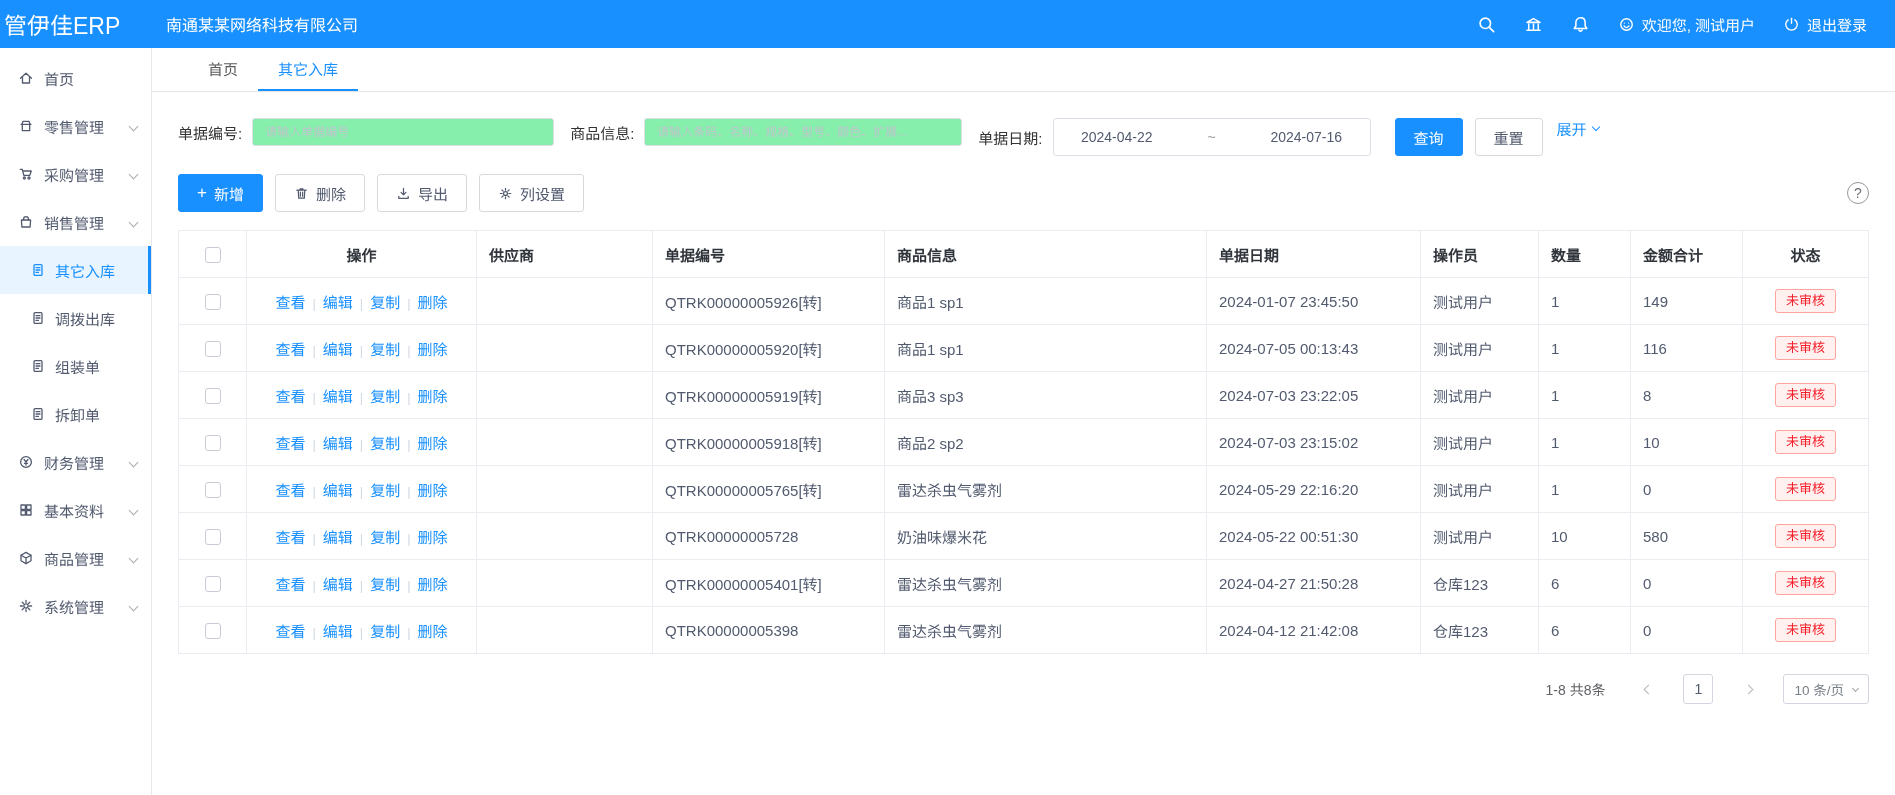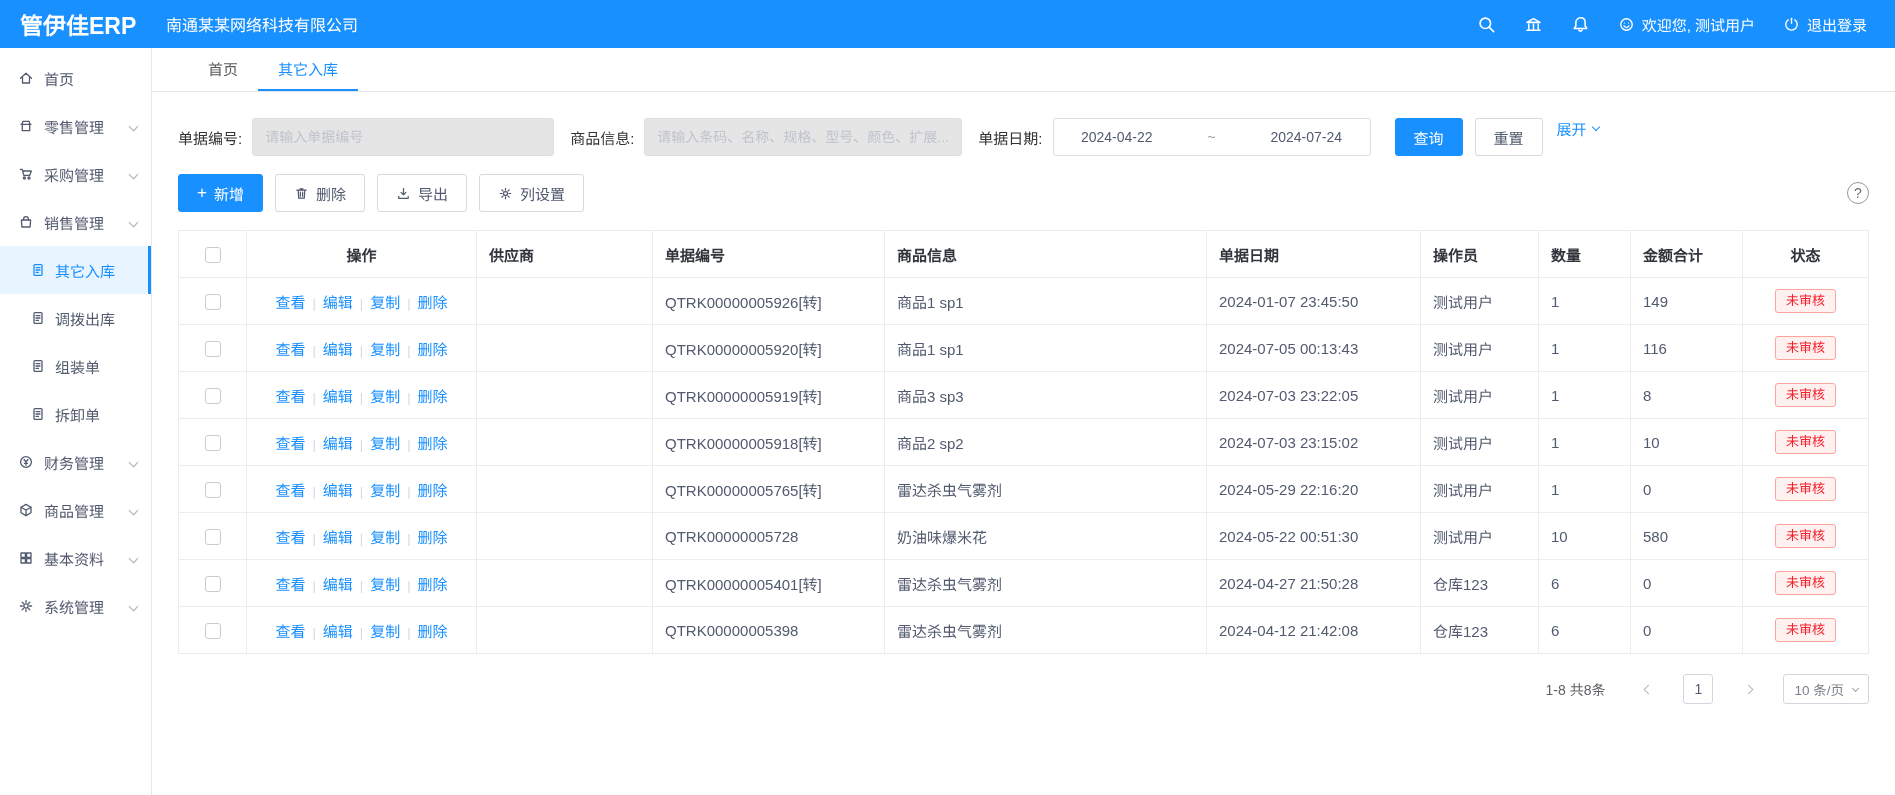--- a/index.html
+++ b/index.html
@@ -9,21 +9,21 @@
     --danger-border:#ffa39e;
   }
   *{box-sizing:border-box;margin:0;padding:0;}
   html,body{width:1895px;height:795px;overflow:hidden;}
   body{font-family:"Liberation Sans","DejaVu Sans",sans-serif;background:#fff;color:#515a6e;}
 
   .app{display:flex;flex-direction:column;height:100%;}
 
   
   .top-header{height:48px;background:var(--primary);display:flex;align-items:center;color:#fff;flex-shrink:0;}
-  .logo{width:152px;flex-shrink:0;font-size:23px;font-weight:bold;padding-left:20px;white-space:nowrap;}
+  .logo{width:152px;flex-shrink:0;font-size:23px;font-weight:normal;padding-left:4px;white-space:nowrap;}
   .company{font-size:16px;margin-left:14px;white-space:nowrap;}
   .header-right{margin-left:auto;display:flex;align-items:center;gap:28px;padding-right:28px;font-size:15px;text-align:right;}
   .hicon{display:inline-flex;cursor:pointer;}
   .hicon svg{width:19px;height:19px;display:block;}
   .welcome,.logout{display:flex;align-items:center;gap:7px;white-space:nowrap;cursor:pointer;}
   .welcome svg,.logout svg{width:17px;height:17px;}
 
   
   .body-row{display:flex;flex:1;min-height:0;}
 
@@ -44,21 +44,21 @@
   .tabbar{height:44px;flex-shrink:0;border-bottom:1px solid #e6e6e6;display:flex;align-items:stretch;padding-left:36px;}
   .tab{display:flex;align-items:center;padding:0 20px;font-size:15px;color:#595959;cursor:pointer;border-bottom:2px solid transparent;}
   .tab.active{color:var(--primary);border-bottom-color:var(--primary);}
 
   .content{padding:0 26px;position:relative;}
 
   
   .filter-bar{display:flex;align-items:flex-start;padding-top:26px;}
   .filter-group{display:flex;align-items:center;margin-right:16px;}
   .filter-label{font-size:15px;color:#333;margin-right:10px;white-space:nowrap;}
-  .text-input{height:38px;border:1px solid #dcdfe6;border-radius:3px;padding:0 12px;font-size:14px;color:#333;outline:none;background:#e5e5e5;}
+  .text-input{height:28px;border:1px solid #dcdfe6;border-radius:3px;padding:0 12px;font-size:12px;color:#333;outline:none;background:#86efac;}
   .text-input::placeholder{color:#bfc4cc;}
   .input-docno{width:302px;}
   .input-product{width:318px;}
   .date-range{height:38px;width:318px;border:1px solid #dcdfe6;border-radius:3px;display:flex;align-items:center;justify-content:space-around;font-size:14px;color:#515a6e;cursor:pointer;background:#fff;}
   .tilde{color:#999;}
   .btn{height:38px;padding:0 18px;border:1px solid #d9d9d9;background:#fff;color:#515a6e;font-size:15px;border-radius:3px;display:inline-flex;align-items:center;gap:7px;cursor:pointer;white-space:nowrap;font-family:inherit;}
   .btn-primary{background:var(--primary);border-color:var(--primary);color:#fff;}
   .filter-bar .btn-primary{margin-left:8px;}
   .filter-bar .btn + .btn{margin-left:12px;}
   .expand-link{color:var(--primary);font-size:15px;display:inline-flex;align-items:center;gap:6px;margin-left:14px;cursor:pointer;white-space:nowrap;}
@@ -245,39 +245,39 @@
               <path d="M6.1 5.5 8 8l1.9-2.5M8 8v3M6.5 9.4h3"></path>
             </svg>
           </span>
         <span class="slabel">财务管理</span>
         <i class="chev down"></i>
       </div>
 
 
       <div class="side-item">
         <span class="sicon">
-            <svg viewBox="0 0 16 16" fill="none" stroke="currentColor" stroke-width="1.3" stroke-linecap="round" stroke-linejoin="round">
-              <path d="M8 2.4l5 2.8v5.6l-5 2.8-5-2.8V5.2z"></path>
-              <path d="M3 5.2 8 8l5-2.8M8 8v5.6"></path>
-            </svg>
-          </span>
-        <span class="slabel">商品管理</span>
-        <i class="chev down"></i>
-      </div>
-
-      <div class="side-item">
-        <span class="sicon">
             <svg viewBox="0 0 16 16" fill="none" stroke="currentColor" stroke-width="1.3" stroke-linejoin="round">
               <rect x="3" y="3" width="4.4" height="4.4"></rect>
               <rect x="8.6" y="3" width="4.4" height="4.4"></rect>
               <rect x="3" y="8.6" width="4.4" height="4.4"></rect>
               <rect x="8.6" y="8.6" width="4.4" height="4.4"></rect>
             </svg>
           </span>
         <span class="slabel">基本资料</span>
+        <i class="chev down"></i>
+      </div>
+
+      <div class="side-item">
+        <span class="sicon">
+            <svg viewBox="0 0 16 16" fill="none" stroke="currentColor" stroke-width="1.3" stroke-linecap="round" stroke-linejoin="round">
+              <path d="M8 2.4l5 2.8v5.6l-5 2.8-5-2.8V5.2z"></path>
+              <path d="M3 5.2 8 8l5-2.8M8 8v5.6"></path>
+            </svg>
+          </span>
+        <span class="slabel">商品管理</span>
         <i class="chev down"></i>
       </div>
 
       <div class="side-item">
         <span class="sicon">
             <svg viewBox="0 0 16 16" fill="none" stroke="currentColor" stroke-width="1.3" stroke-linecap="round">
               <circle cx="8" cy="8" r="2.1"></circle>
               <path d="M8 2.4v2M8 11.6v2M2.4 8h2M11.6 8h2M4.1 4.1l1.4 1.4M10.5 10.5l1.4 1.4M11.9 4.1l-1.4 1.4M5.5 10.5 4.1 11.9"></path>
             </svg>
           </span>
@@ -303,21 +303,21 @@
           </div>
           <div class="filter-group">
             <span class="filter-label">商品信息:</span>
             <input class="text-input input-product" type="text" placeholder="请输入条码、名称、规格、型号、颜色、扩展..." style="">
           </div>
           <div class="filter-group">
             <span class="filter-label">单据日期:</span>
             <div class="date-range">
               <span>2024-04-22</span>
               <span class="tilde">~</span>
-              <span>2024-07-24</span>
+              <span>2024-07-16</span>
             </div>
           </div>
           <button class="btn btn-primary">查询</button>
           <button class="btn">重置</button>
           <span class="expand-link">
             <span>展开</span>
             <i class="chev down"></i>
           </span>
         </div>
 

